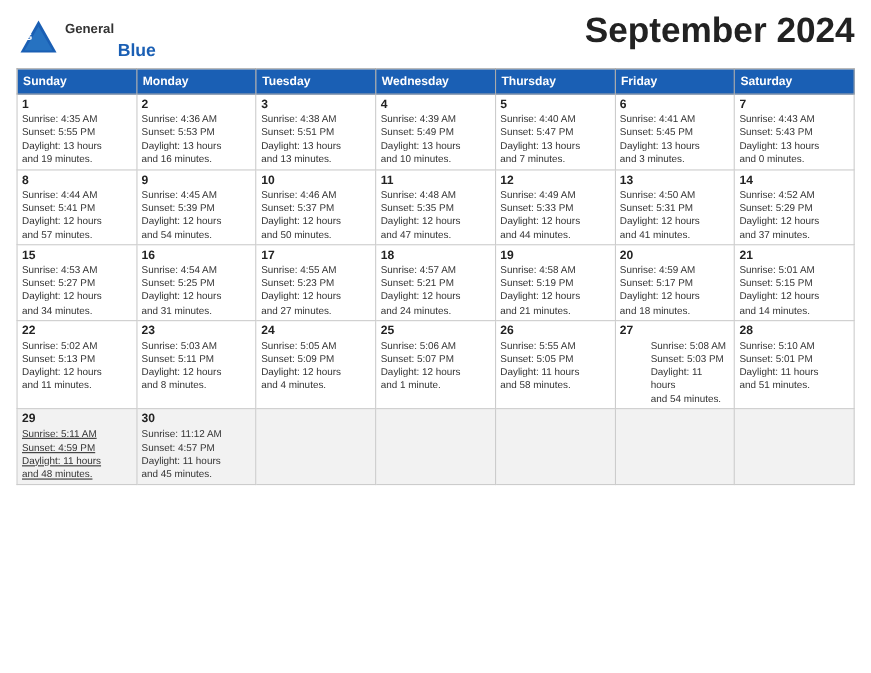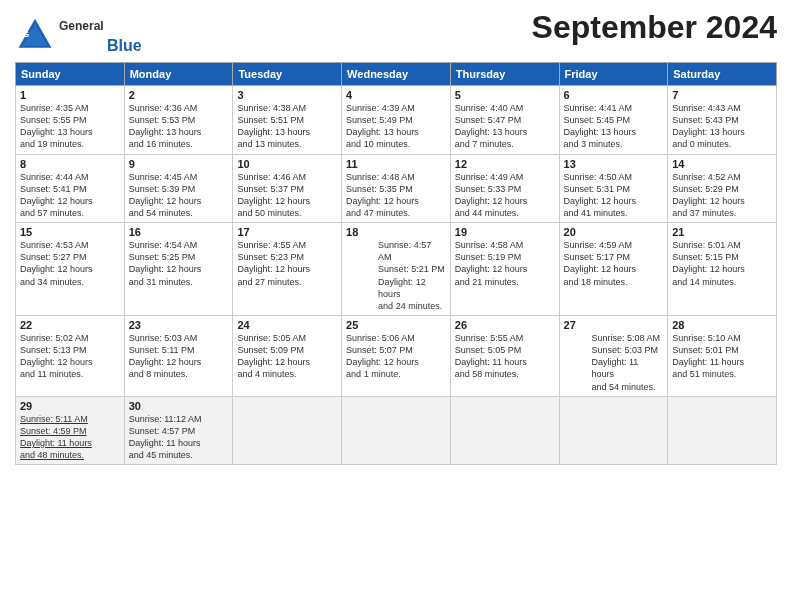--- a/index.html
+++ b/index.html
@@ -241,21 +241,21 @@
           </td>
           <td>
             <span class="day-num">17</span>
             <div class="day-info" style="white-space: pre-line;">Sunrise: 4:55 AM
 Sunset: 5:23 PM
 Daylight: 12 hours
 and 27 minutes.</div>
           </td>
           <td>
             <span class="day-num">18</span>
-            <div class="day-info" style="white-space: pre-line; margin-left: 32px;">Sunrise: 4:57 AM
+            <div class="day-info" style="white-space: pre-line;">Sunrise: 4:57 AM
 Sunset: 5:21 PM
 Daylight: 12 hours
 and 24 minutes.</div>
           </td>
           <td>
             <span class="day-num">19</span>
             <div class="day-info" style="white-space: pre-line;">Sunrise: 4:58 AM
 Sunset: 5:19 PM
 Daylight: 12 hours
 and 21 minutes.</div>

